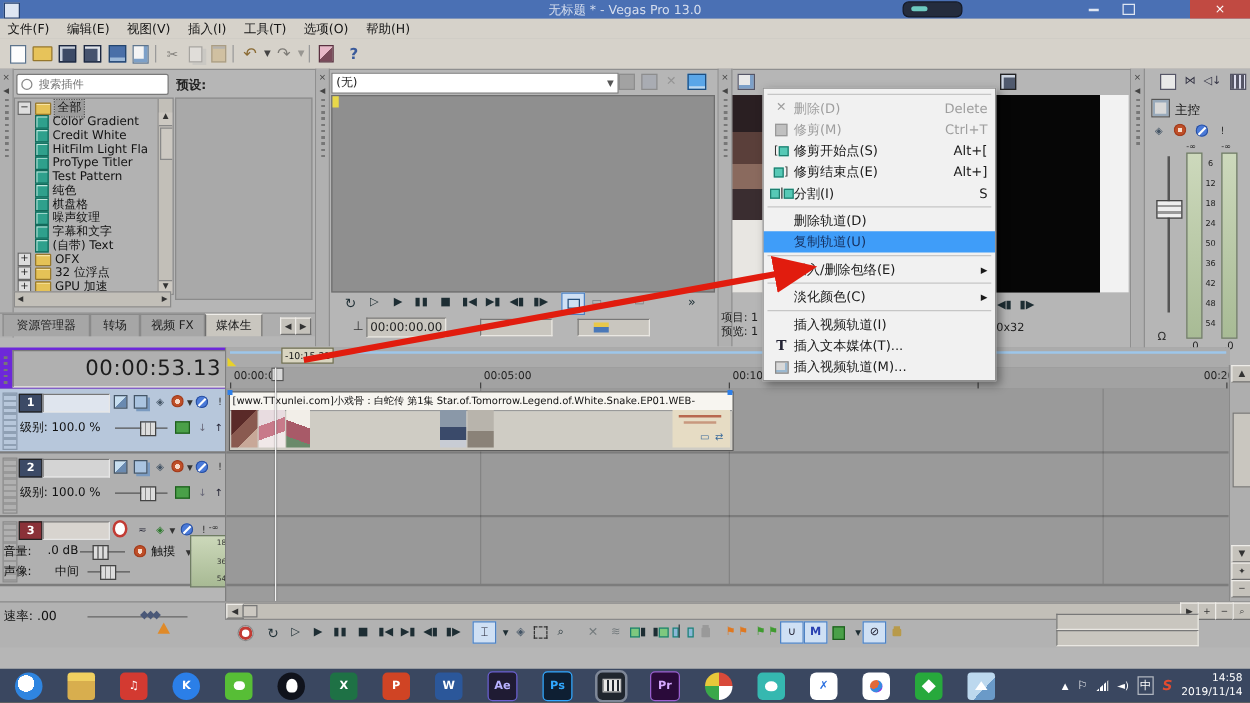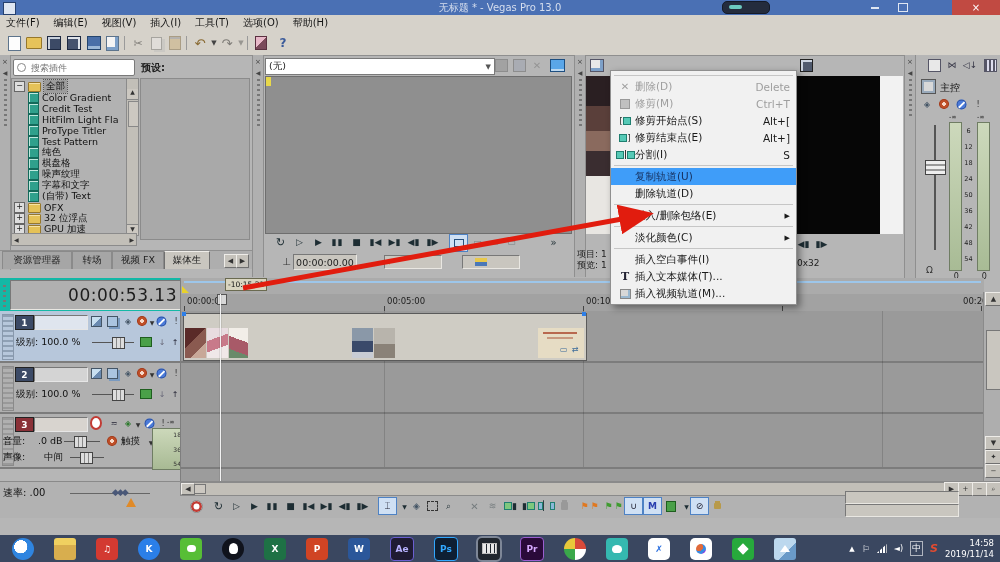--- a/index.html
+++ b/index.html
@@ -132,21 +132,21 @@
         <span class="expander">−</span>
         <span class="fold"></span>
         <span style="background:#9c9c9c;outline:1px dotted #555;padding:0 2px">全部</span>
       </div>
     <div class="trow" style="padding-left:14px">
         <span class="plug"></span>
         <span>Color Gradient</span>
       </div>
     <div class="trow" style="padding-left:14px">
         <span class="plug"></span>
-        <span>Credit Test</span>
+        <span>Credit White</span>
       </div>
     <div class="trow" style="padding-left:14px">
         <span class="plug"></span>
         <span>HitFilm Light Fla</span>
       </div>
     <div class="trow" style="padding-left:14px">
         <span class="plug"></span>
         <span>ProType Titler</span>
       </div>
     <div class="trow" style="padding-left:14px">
@@ -335,21 +335,21 @@
         <span>36</span>
       <span>42</span>
         <span>48</span>
         <span>54</span>
     </div>
     <div class="ab" style="left:21px;top:210px;font-size:9px;color:#333">Ω</div>
     <div class="ab" style="left:42px;top:217px;width:16px;text-align:center;font-size:8px;color:#222">.0</div>
     <div class="ab" style="left:70px;top:217px;width:16px;text-align:center;font-size:8px;color:#222">.0</div>
   </div>
 
-  <div class="ab" style="left:0;top:278px;width:180px;height:33px;background:#14b8a6;border-bottom:1px solid #7e7e7e">
+  <div class="ab" style="left:0;top:278px;width:180px;height:33px;background:#6d28d9;border-bottom:1px solid #7e7e7e">
     <div class="grip ab" style="left:3px;top:4px;height:24px"></div>
     <div class="ab sunken" style="left:10px;top:2px;width:166px;height:28px;background:#b0b0b0;display:flex;align-items:center;justify-content:flex-end;padding-right:6px">
       <span style="font-size:17px;color:#1d1d1d;letter-spacing:.5px">00:00:53.13</span>
     </div>
   </div>
 
   <div class="ab" style="left:0;top:311px;width:180px;height:50px;background:#b7c7db;border-bottom:2px solid #7c7c7c">
     <div class="ab" style="left:2px;top:3px;width:10px;height:44px;background:repeating-linear-gradient(180deg,#8fa0b4 0 2px,transparent 2px 5px);border:1px solid #8898ac"></div>
     <div class="numbox" style="left:15px;top:4px;background:#3c4a66">
         <span>1</span>
@@ -476,20 +476,21 @@
     </div>
 
     <div class="ab" style="left:0;top:33px;width:803px;height:50px;background:#9a9a9a;border-bottom:2px solid #7c7c7c"></div>
     <div class="ab" style="left:0;top:85px;width:803px;height:49px;background:#9a9a9a;border-bottom:2px solid #7c7c7c"></div>
     <div class="ab" style="left:0;top:136px;width:803px;height:53px;background:#999;border-bottom:2px solid #7c7c7c"></div>
     <div class="ab" style="left:203px;top:33px;width:1px;height:156px;background:rgba(0,0,0,.14)"></div>
     <div class="ab" style="left:402px;top:33px;width:1px;height:156px;background:rgba(0,0,0,.14)"></div>
     <div class="ab" style="left:701px;top:33px;width:1px;height:156px;background:rgba(0,0,0,.14)"></div>
 
     <div class="ab" style="left:2px;top:35px;width:402px;height:46px;background:#cfccc4;border:1px solid #5a5a5a;overflow:hidden">
+      <div style="height:13px;background:#f7f5f0;border-bottom:1px solid #999;font-size:8px;color:#111;white-space:nowrap;overflow:hidden;padding:1px 2px 0 2px"><span>[www.TTxunlei.com]小戏骨：白蛇传 第1集 Star.of.Tomorrow.Legend.of.White.Snake.EP01.WEB-</span></div>
       <div class="ab" style="left:1px;top:14px;width:21px;height:30px;background:linear-gradient(135deg,#5a2a28 0 40%,#8a5a50 40% 70%,#c8a898 70% 100%)"></div>
       <div class="ab" style="left:23px;top:14px;width:21px;height:30px;background:linear-gradient(160deg,#e8dce0 0 35%,#c87a8a 35% 65%,#f0e8e8 65% 100%)"></div>
       <div class="ab" style="left:45px;top:14px;width:19px;height:30px;background:linear-gradient(200deg,#f2eee8 0 40%,#a85a68 40% 75%,#6a8a6a 75% 100%)"></div>
       <div class="ab" style="left:168px;top:14px;width:21px;height:30px;background:linear-gradient(180deg,#8a98a8 0 45%,#3a4a6a 45% 80%,#c8ccd4 80% 100%)"></div>
       <div class="ab" style="left:190px;top:14px;width:21px;height:30px;background:linear-gradient(180deg,#b8b4ac 0 55%,#8a8278 55% 100%)"></div>
       <div class="ab" style="left:354px;top:14px;width:46px;height:30px;background:#e6dcc4">
         <span class="ab" style="left:5px;top:4px;width:34px;height:2px;background:#b8684e"></span>
         <span class="ab" style="left:9px;top:9px;width:26px;height:2px;background:#c8987e"></span>
       </div>
       <span class="ab" style="left:376px;top:31px;font-size:8px;color:#3a6a9a">▭</span>
@@ -605,46 +606,46 @@
     <div class="mi">
         <span class="mi-icn">
           <span class="sq"></span>
           <span class="g" style="width:1px;height:9px;background:#333;margin:0 1px"></span>
           <span class="sq"></span>
         </span>
         <span class="mi-label">分割(I)</span>
         <span class="mi-short">S</span>
       </div>
     <div class="msep"></div>
+    <div class="mi">
+        <span class="mi-icn"></span>
+        <span class="mi-label">删除轨道(D)</span>
+        <span class="mi-short"></span>
+      </div>
     <div class="mi hl">
         <span class="mi-icn"></span>
         <span class="mi-label">复制轨道(U)</span>
         <span class="mi-short"></span>
       </div>
-    <div class="mi">
-        <span class="mi-icn"></span>
-        <span class="mi-label">删除轨道(D)</span>
-        <span class="mi-short"></span>
-      </div>
     <div class="msep"></div>
     <div class="mi">
         <span class="mi-icn"></span>
         <span class="mi-label">插入/删除包络(E)</span>
         <span class="mi-short" style="font-size:7px">▶</span>
       </div>
     <div class="msep"></div>
     <div class="mi">
         <span class="mi-icn"></span>
         <span class="mi-label">淡化颜色(C)</span>
         <span class="mi-short" style="font-size:7px">▶</span>
       </div>
     <div class="msep"></div>
     <div class="mi">
         <span class="mi-icn"></span>
-        <span class="mi-label">插入空白事件(I)</span>
+        <span class="mi-label">插入视频轨道(I)</span>
         <span class="mi-short"></span>
       </div>
     <div class="mi">
         <span class="mi-icn" style="font-family:'DejaVu Serif',serif;font-size:11px;color:#223;font-weight:bold">T</span>
         <span class="mi-label">插入文本媒体(T)...</span>
         <span class="mi-short"></span>
       </div>
     <div class="mi">
         <span class="mi-icn">
           <span class="g" style="width:9px;height:8px;background:#d8d8d8;border:1px solid #888;box-shadow:inset -2px -2px 0 #9ab8d0"></span>

